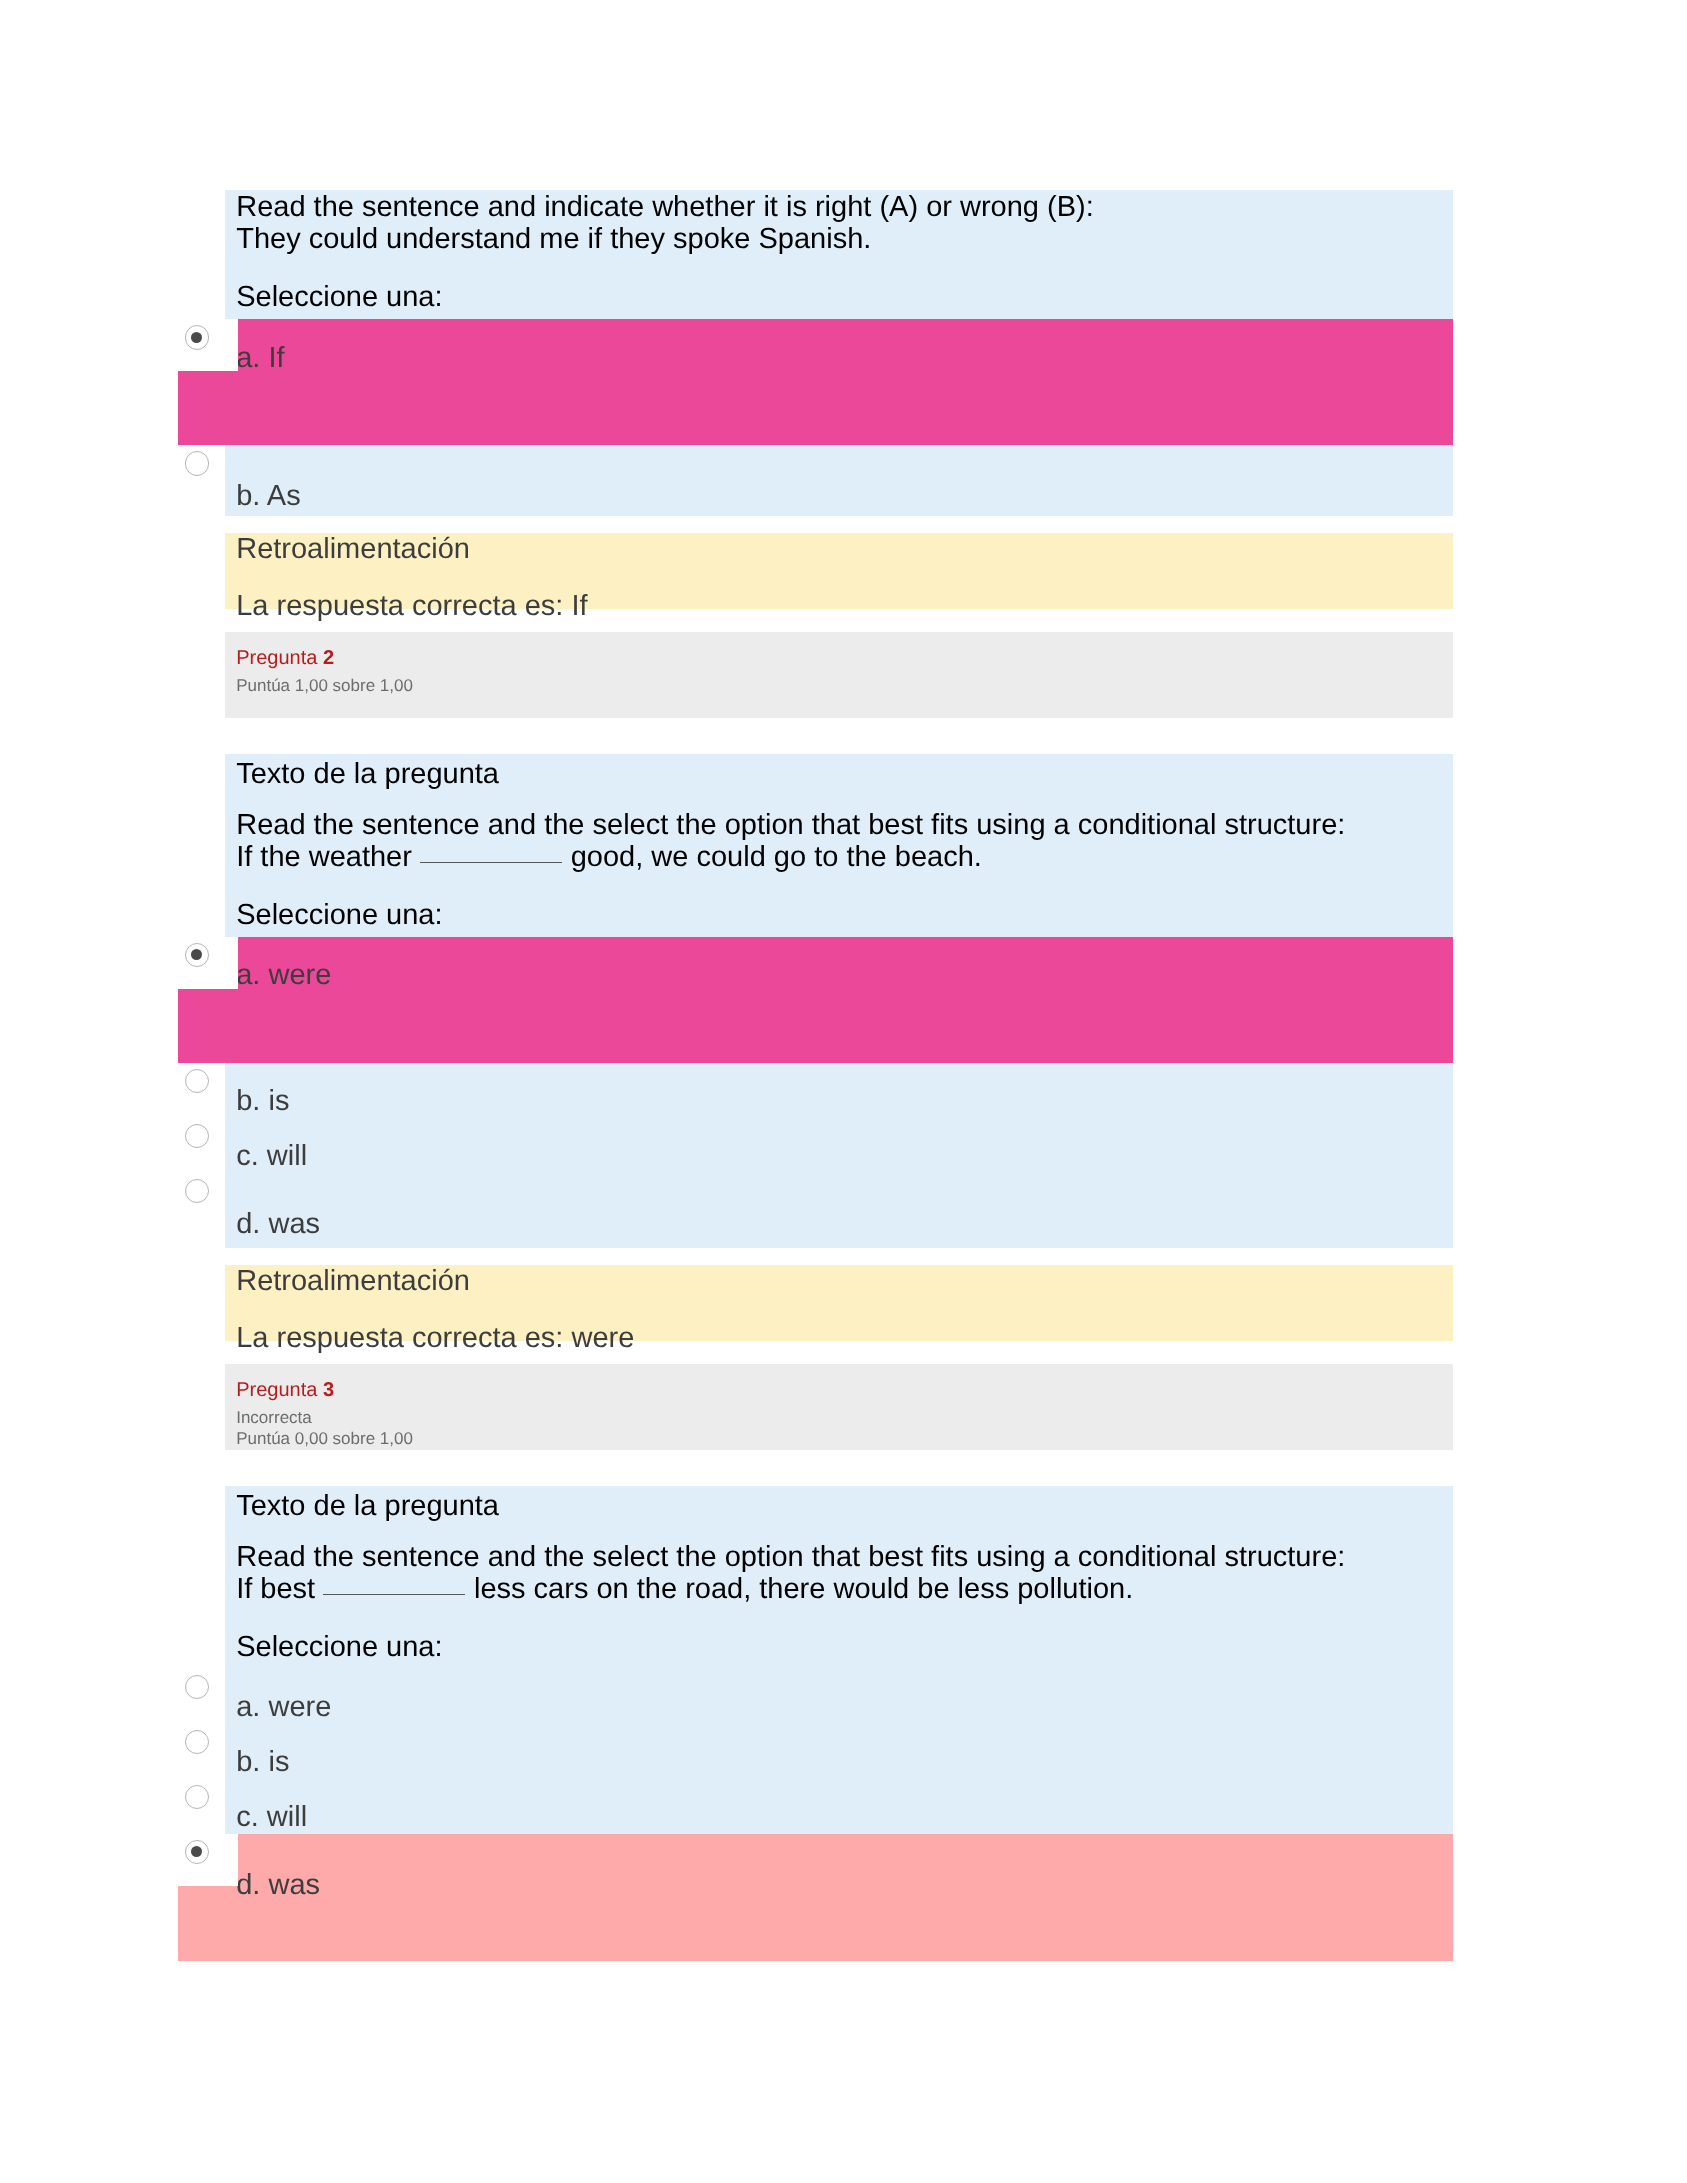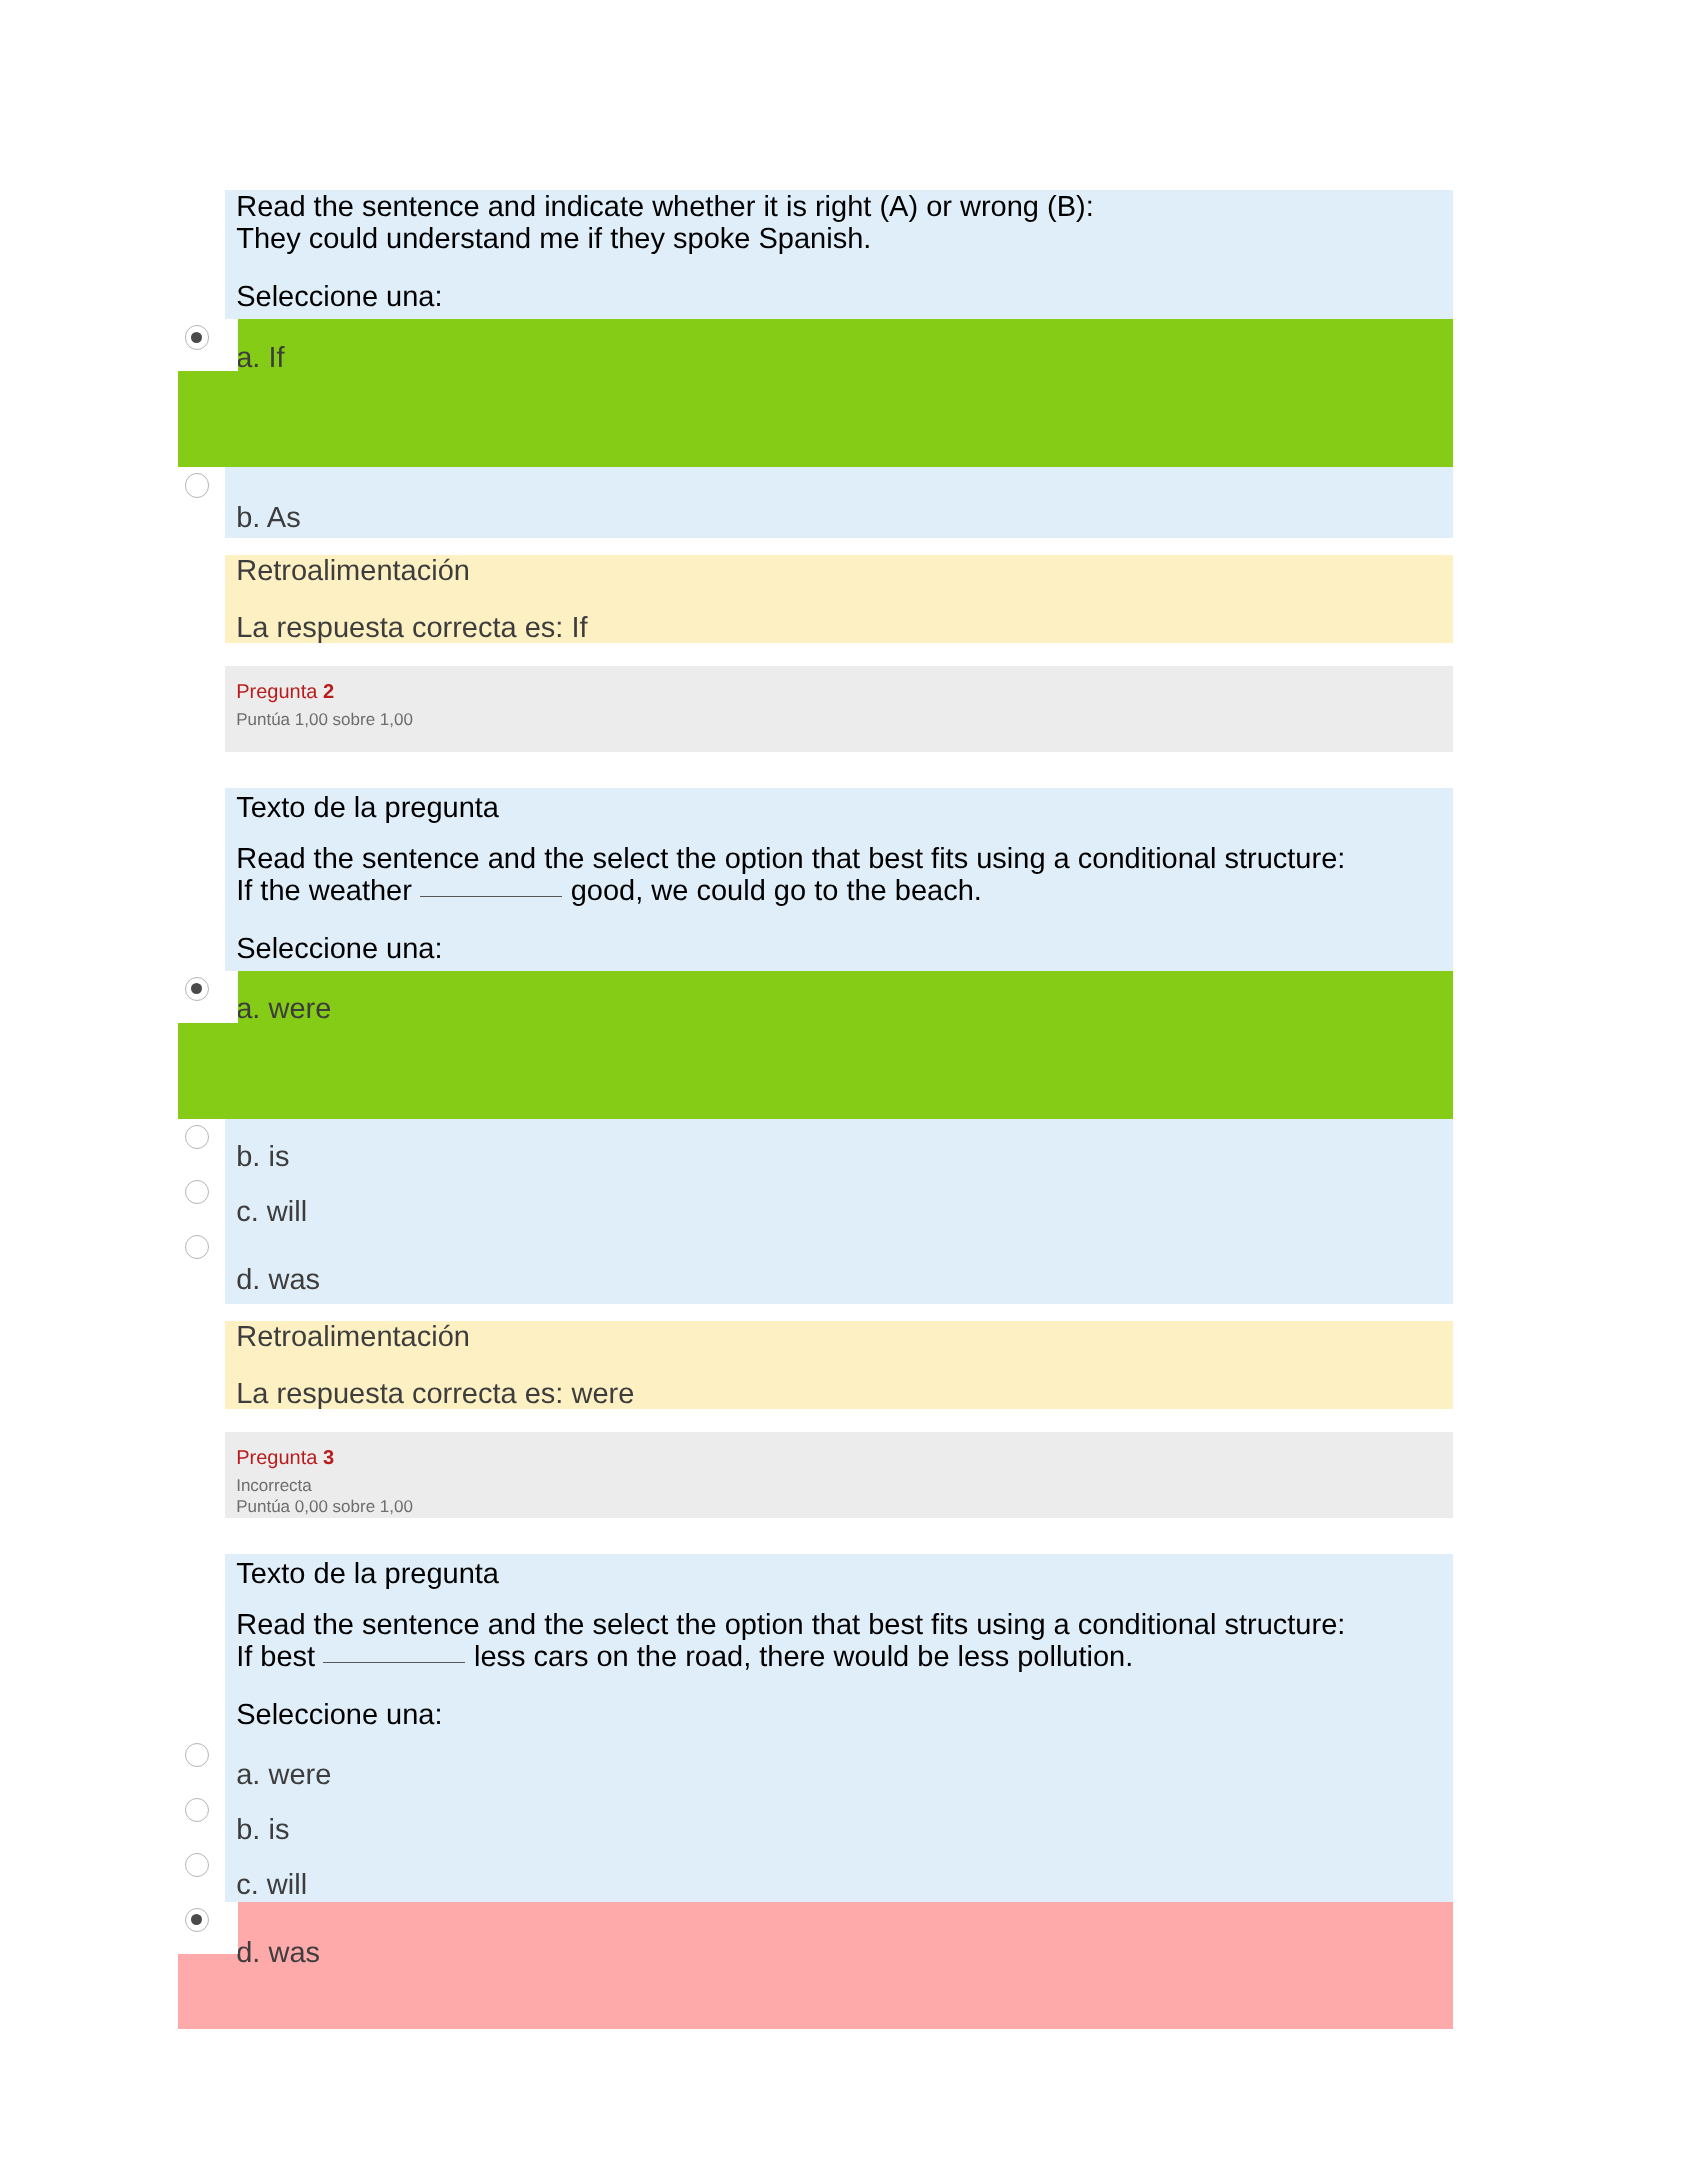--- a/index.html
+++ b/index.html
@@ -25,28 +25,28 @@
   .blank{display:inline-block;border-bottom:1.3px solid #53575a;width:142px;margin:0 0.7px 0 0;vertical-align:3.3px;height:16px;}
 
   .opts{position:relative;padding-top:6px;}
   .opt{position:relative;margin-left:-58px;padding-left:58px;font-size:29px;color:#3d3d3d;
        line-height:32px;height:55px;box-sizing:border-box;}
   .opt .txt{display:block;padding-top:22.5px;}
   .opt.last .txt{padding-top:35px;}
   .radio{position:absolute;left:6.6px;top:6px;width:24.5px;height:24.5px;border-radius:50%;
          background:#fff;border:1.3px solid #b5b5b5;box-sizing:border-box;z-index:3;}
   .radio.sel::after{content:"";position:absolute;left:5.3px;top:5.3px;width:11.2px;height:11.2px;border-radius:50%;background:#4a4a4a;}
-  .opt.hl{background:#84cc16;height:148px;}
+  .opt.hl{background:#ec4899;height:126px;}
   .opt.hl.bad{background:#ffaaaa;height:127px;}
   .opt.hl .gutter{position:absolute;left:0;top:0;width:60px;height:52px;background:#ffffff;z-index:2;}
   .tailpad{height:20.5px;}
   .opts.few .tailpad{height:16px;}
 
   
-  .fb{background:#fdf1c4;margin-left:46px;padding:0 0 0 11.2px;font-size:29px;color:#3d3d3d;height:88px;box-sizing:border-box;}
+  .fb{background:#fdf1c4;margin-left:46px;padding:0 0 0 11.2px;font-size:29px;color:#3d3d3d;height:76px;box-sizing:border-box;}
   .fb .t{line-height:32px;padding-top:0px;}
   .fb .c{line-height:32px;padding-top:25px;}
 
   .gapA{height:17px;}
   .gapB{height:23px;}
   .gapC{height:36px;}
 </style>
 </head>
 <body>
 

